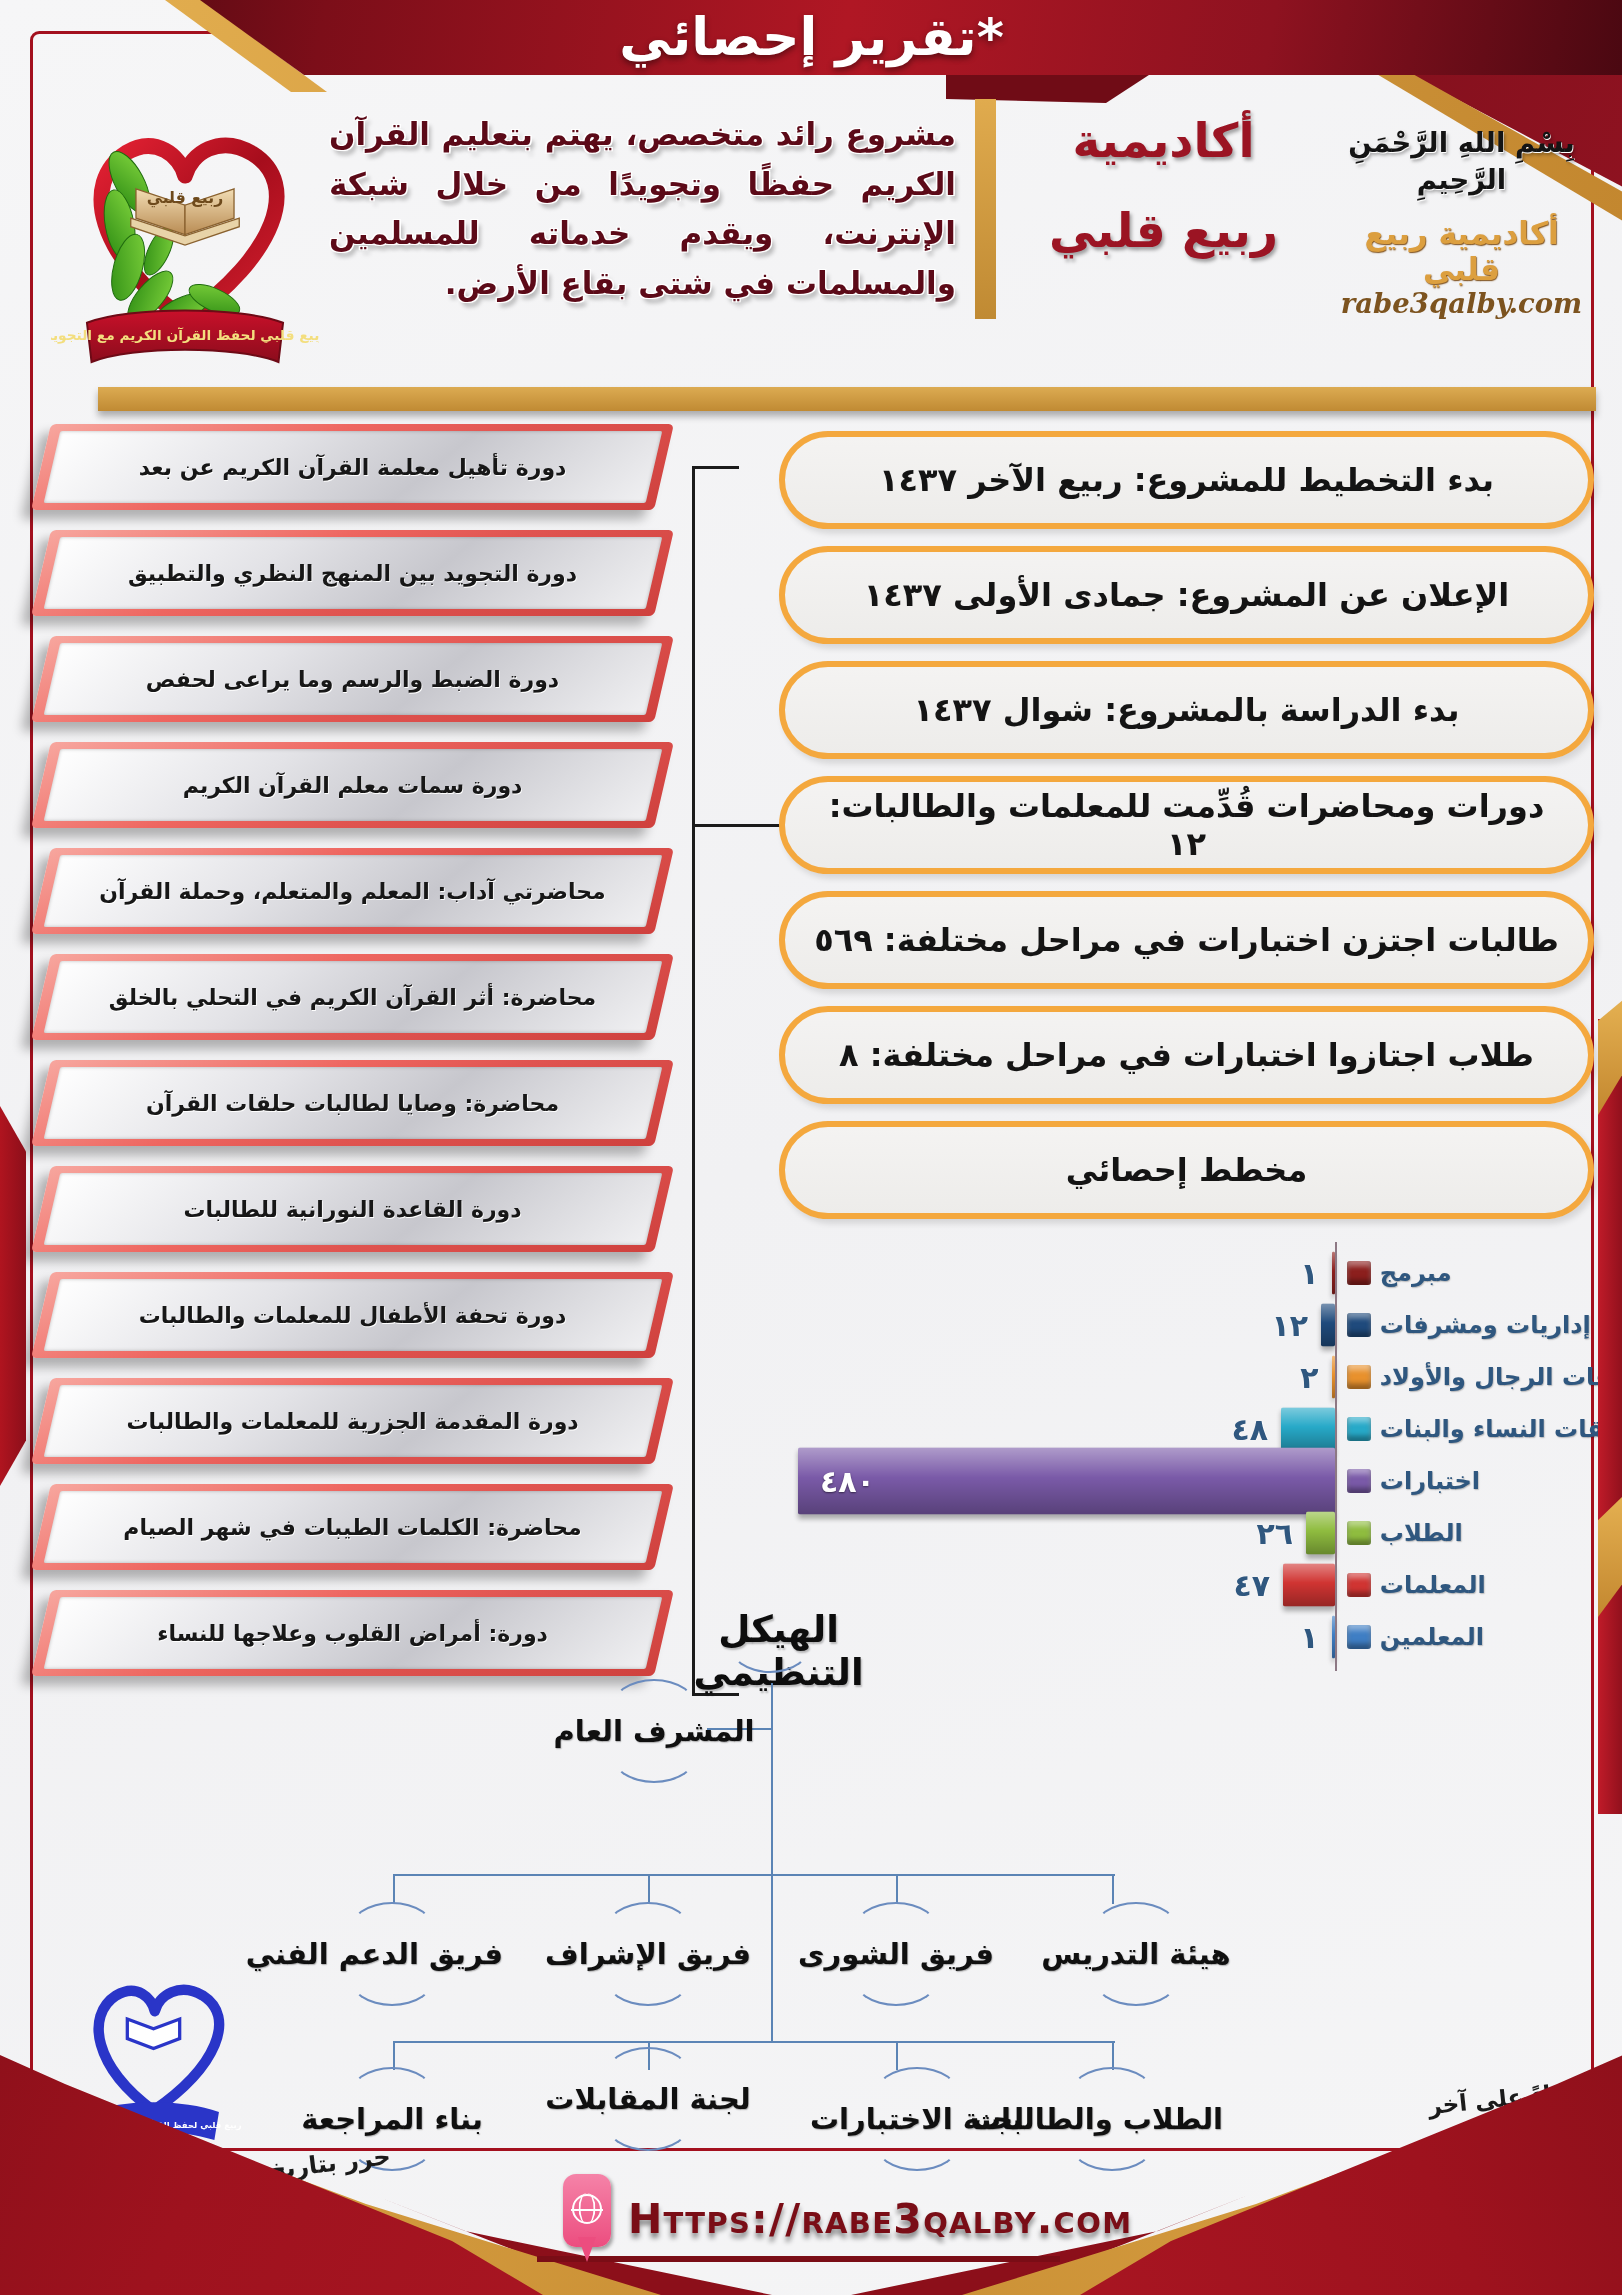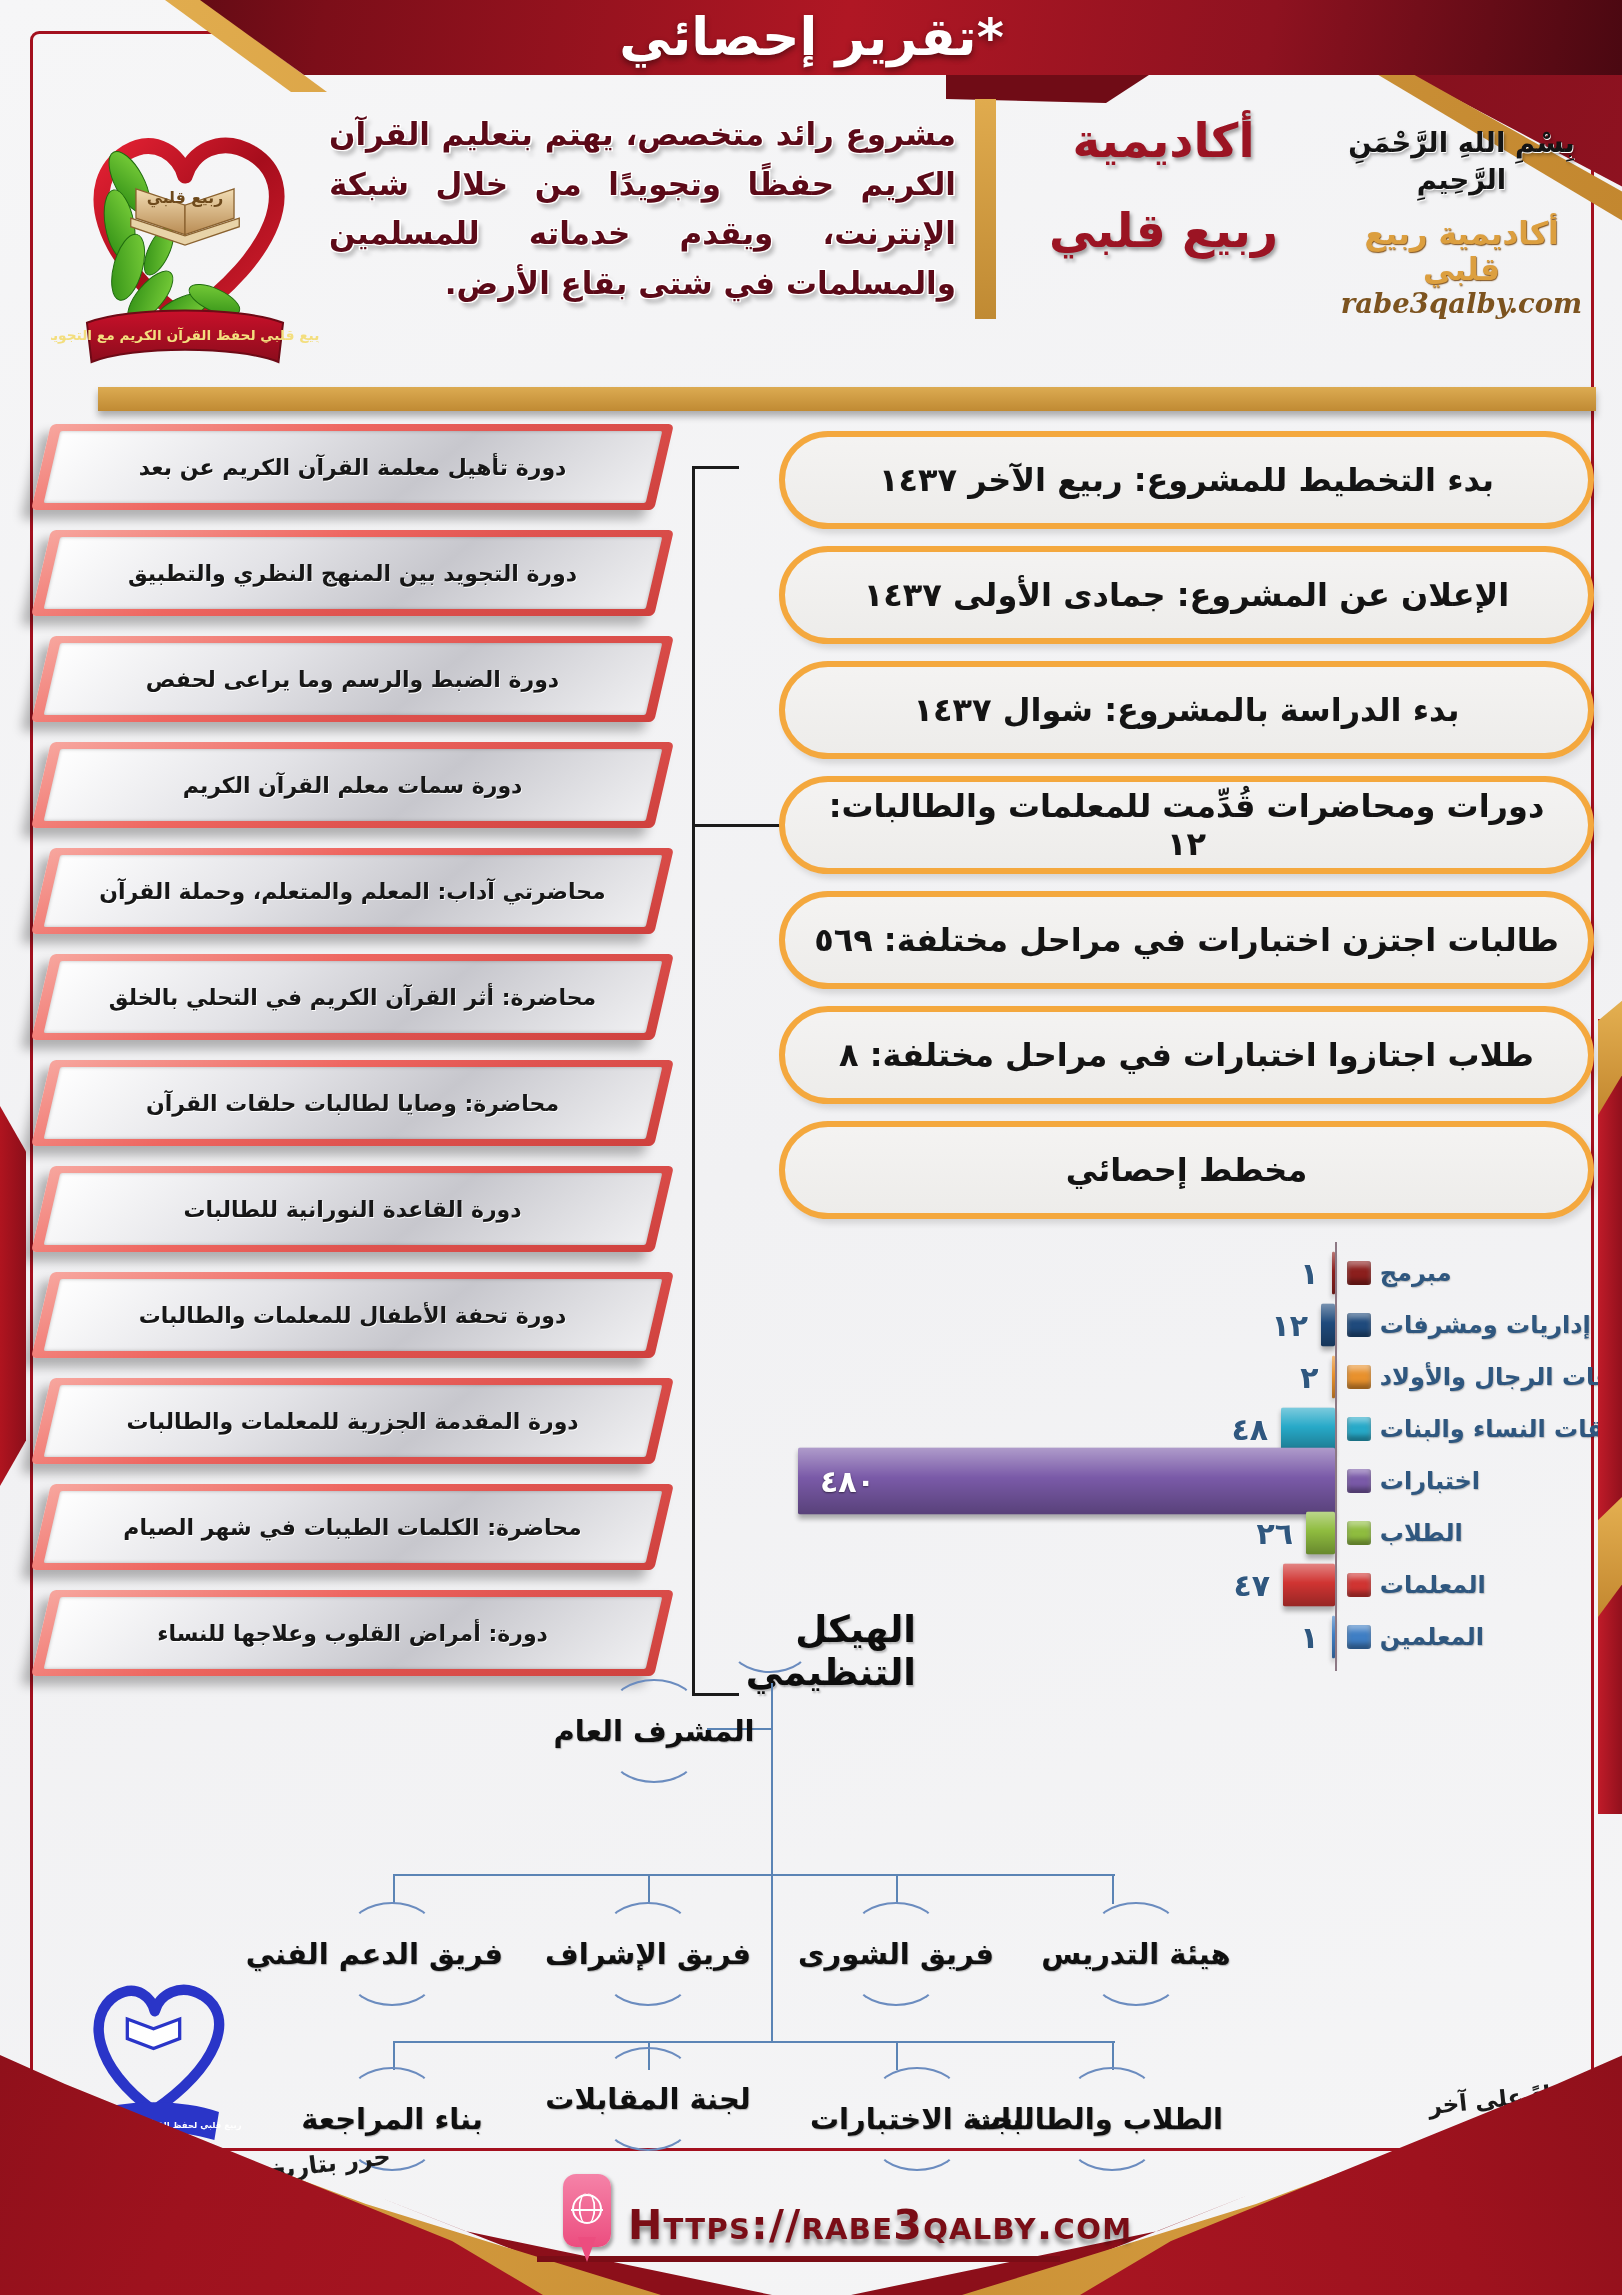--- a/index.html
+++ b/index.html
@@ -91,21 +91,21 @@
       color:#2f577f;white-space:nowrap;text-shadow:0.7px 0.7px 0 #fff;}
   .cval.inside{color:#fff;text-shadow:0 1.3px 2px rgba(0,0,0,.5);}
   .caxis{position:absolute;left:556px;top:-5.2px;bottom:-5.2px;width:2px;background:#8d7884;}
   .clegend{position:absolute;left:568px;top:50%;transform:translateY(-50%);
       display:flex;align-items:center;white-space:nowrap;}
   .csq{width:23.6px;height:23.6px;border-radius:3.3px;margin-right:9.2px;flex:0 0 auto;
       box-shadow:inset 0 -5.2px 5.2px rgba(0,0,0,.35),inset 0 5.2px 5.2px rgba(255,255,255,.4);}
   .clab{font-size:24px;font-weight:bold;color:#2f577f;direction:rtl;text-shadow:0.7px 1.3px 1.3px rgba(0,0,0,.25);}
 
   
-  .org-title{position:absolute;left:641px;top:1608px;width:275px;z-index:5;
+  .org-title{position:absolute;left:641px;top:1608px;width:275px;z-index:5;text-align:center;
       font-size:37px;font-weight:bold;color:#0d0d0d;direction:rtl;text-shadow:1.3px 2px 2px rgba(0,0,0,.25);}
   .org{position:absolute;left:0;top:1665px;width:1623px;height:530px;z-index:5;}
   .oline{position:absolute;background:#5b84b5;}
   .arc{width:88px;height:60px;border:2px solid transparent;border-radius:50%;margin:0 auto;}
   .arc-t{border-top-color:#6b8cbf;}
   .arc-b{border-bottom-color:#6b8cbf;margin-top:-25px;}
   .onode{position:absolute;width:222px;text-align:center;}
   .olabel{position:relative;margin-top:-25px;font-size:29px;font-weight:bold;color:#101010;
       direction:rtl;white-space:nowrap;text-shadow:0.7px 1.3px 1.3px rgba(0,0,0,.3);}
 
@@ -120,21 +120,21 @@
   .footer-url{position:absolute;left:563px;top:2174px;z-index:8;display:flex;align-items:flex-start;}
   .pin{position:relative;width:48px;height:73px;border-radius:13px;
       background:linear-gradient(180deg,#f583a8,#ec4d7f);box-shadow:1.3px 2.6px 3.9px rgba(0,0,0,.35);}
   .pin::after{content:"";position:absolute;left:50%;bottom:-23.6px;transform:translateX(-50%);
       width:0;height:0;border:9.2px solid transparent;border-top:25px solid #ec4d7f;}
   .pin .globe{position:absolute;left:50%;top:19.6px;transform:translateX(-50%);width:30px;height:30px;
       border:2.6px solid #fff;border-radius:50%;}
   .pin .globe::before{content:"";position:absolute;left:50%;top:-2.6px;bottom:-2.6px;transform:translateX(-50%);
       width:13px;border:2.6px solid #fff;border-radius:50%;border-top:none;border-bottom:none;}
   .pin .globe::after{content:"";position:absolute;left:-2.6px;right:-2.6px;top:50%;height:2.6px;background:#fff;}
-  .url-text{margin-left:17px;margin-top:27px;font-variant:small-caps;font-weight:bold;font-size:41px;
+  .url-text{margin-left:17px;margin-top:21px;font-variant:small-caps;font-weight:bold;font-size:41px;
       color:#7a0d16;letter-spacing:1.3px;text-shadow:0 4.6px 5.2px rgba(0,0,0,.45);}
 
   
   .dec{position:absolute;z-index:6;}
   .left-strip{left:0;top:1106px;width:26px;height:380px;background:linear-gradient(90deg,#b0141f,#8c0f1a);
       clip-path:polygon(0 0,100% 12%,100% 88%,0 100%);}
   .right-strip{left:1598px;top:1019px;width:25px;height:795px;background:linear-gradient(90deg,#c01b29,#8f101c);}
   .gold-sl1{left:1598px;top:1000px;width:25px;height:115px;background:linear-gradient(#e4b051,#c3872f);
       clip-path:polygon(0 18%,100% 0,100% 64%,0 100%);}
   .gold-sl2{left:1598px;top:1496px;width:25px;height:121px;background:linear-gradient(#e4b051,#c3872f);

